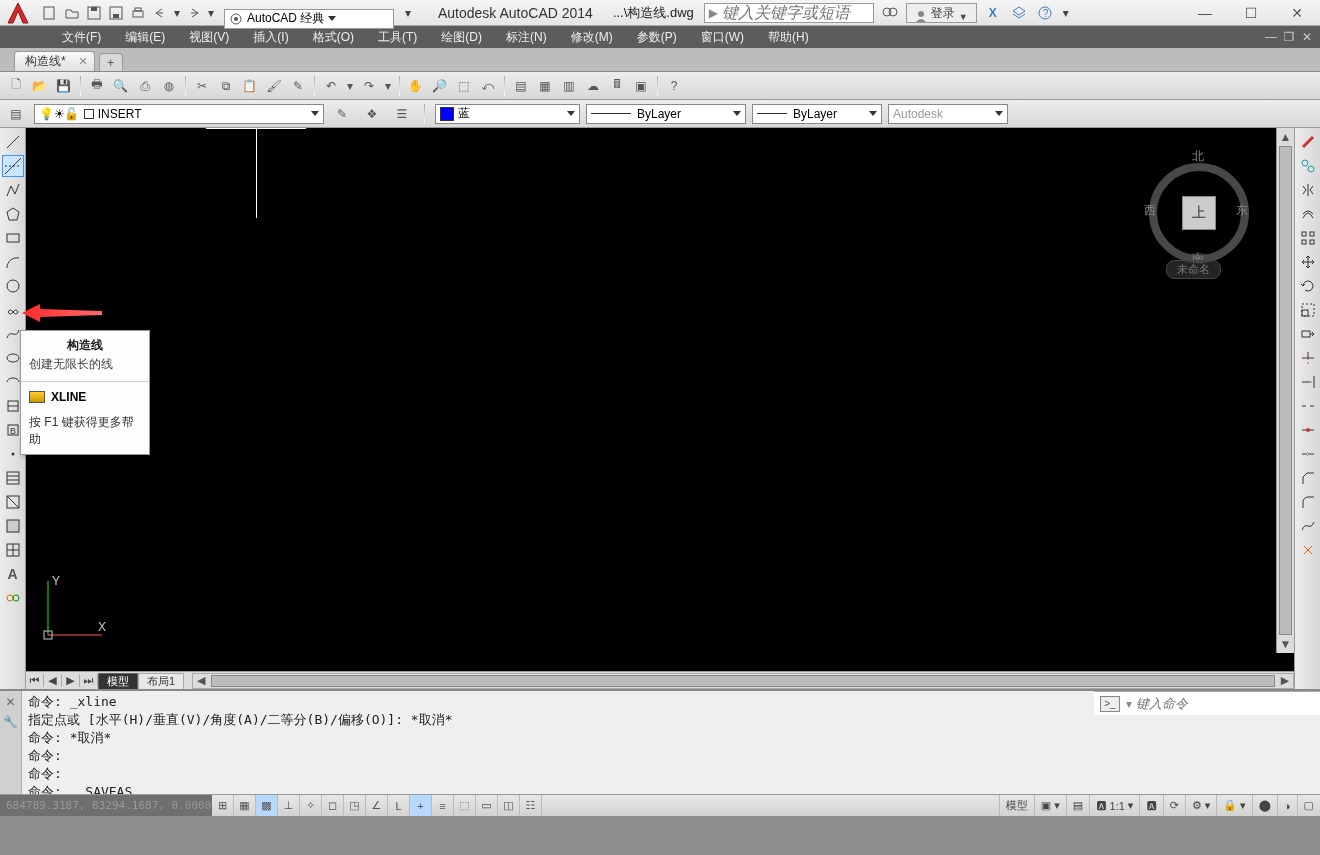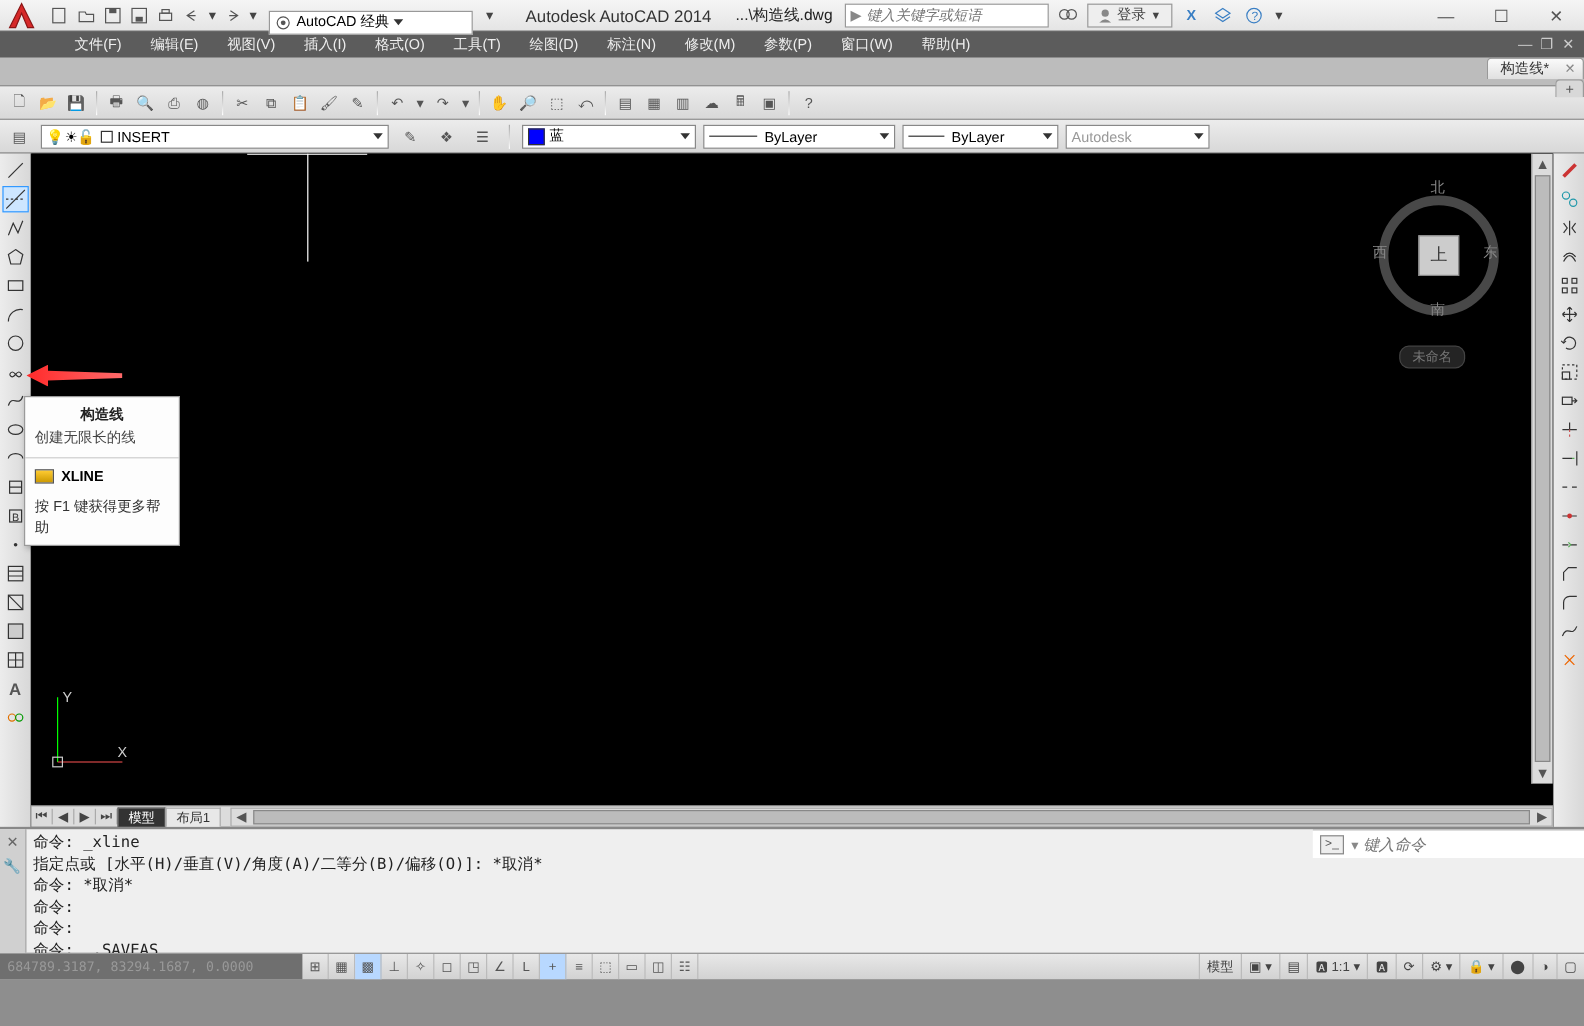--- a/index.html
+++ b/index.html
@@ -7,32 +7,32 @@
 
 .titlebar { height: 26px; background: linear-gradient(#f5f5f5,#e5e5e5); display: flex; align-items: center; border-bottom: 1px solid #aaa; }
 .autocad-logo { width: 36px; height: 26px; display: flex; align-items: center; justify-content: center; }
 .qat { display:flex; align-items:center; gap:2px; padding:0 4px;}
 .qat-btn { width:20px; height:20px; display:flex; align-items:center; justify-content:center; border:1px solid transparent; border-radius:2px; color:#444;}
 .ws-dropdown { display:flex; align-items:center; height:20px; border:1px solid #999; background:#fff; padding:0 4px; margin:0 4px; gap:4px;}
 .ws-dropdown .arrow { border-left:4px solid transparent; border-right:4px solid transparent; border-top:5px solid #333;}
 .title-app { flex:0 0 auto; padding:0 20px; font-size:14px; color:#333;}
 .title-doc { flex:0 0 auto; font-size:13px; color:#222;}
 .search-box { margin-left:10px; height:20px; width:170px; border:1px solid #999; background:#fff; display:flex; align-items:center; padding:0 4px;}
-.search-box input { border:none; outline:none; width:100%; font-style:italic; color:#888; font-size:12px;}
+.search-box input { border:none; outline:none; width:100%; font-style:italic; color:#888; font-size:16px;}
 .titlebar .help-btns { display:flex; align-items:center; gap:6px; margin-left:6px;}
-.login-btn { height:20px; padding:0 8px; border:1px solid #999; background:#eee; display:flex; align-items:center; gap:4px; color:#444;}
+.login-btn { height:20px; padding:0 8px; border:1px solid #999; background:#eee; display:flex; align-items:flex-end; gap:4px; color:#444;}
 .window-controls { margin-left:auto; display:flex;}
 .window-controls div { width:46px; height:26px; display:flex; align-items:center; justify-content:center; color:#555; font-size:14px;}
 
 .menubar { height: 22px; background:#5c5c5c; display:flex; align-items:center; padding-left:50px; color:#eee; font-size:12px;}
 .menubar .mitem { padding:12px 12px; line-height:22px;}
 .mdi-controls { margin-left:auto; display:flex; padding-right:4px;}
 .mdi-controls span { width:18px; text-align:center; color:#ccc; cursor:default;}
 
-.tabbar { height:24px; background:#bcbcbc; display:flex; align-items:flex-end; padding-left:14px; border-bottom:1px solid #888;flex-direction:column;}
+.tabbar { height:24px; background:#bcbcbc; display:flex; align-items:flex-end; padding-left:14px; border-bottom:1px solid #888;}
 .doc-tab { height:20px; background:linear-gradient(#fafafa,#e0e0e0); border:1px solid #999; border-bottom:none; border-radius:4px 4px 0 0; padding:0 28px 0 10px; display:flex; align-items:center; position:relative; font-size:12px; color:#333;}
 .doc-tab .close-x { position:absolute; right:6px; color:#888; font-size:11px;}
 .new-tab { width:24px; height:18px; margin-left:4px; border:1px solid #999; border-bottom:none; border-radius:4px 4px 0 0; background:#d8d8d8; display:flex; align-items:center; justify-content:center; color:#555;}
 
 .toolbar { height: 28px; background: linear-gradient(#ececec,#d8d8d8); border-bottom:1px solid #999; display:flex; align-items:center; padding:0 4px;}
 .toolbar .tseg { display:flex; align-items:center; height:100%;}
 .tbtn { width:22px; height:22px; display:flex; align-items:center; justify-content:center; color:#555; border:1px solid transparent; margin:0 1px;}
 .tsep { width:1px; height:20px; background:linear-gradient(#aaa,#fff); margin:0 4px;}
 
 .layer-bar { height:28px; background: linear-gradient(#ececec,#d8d8d8); border-bottom:1px solid #999; display:flex; align-items:center; padding:0 4px; gap:6px;}
@@ -53,21 +53,21 @@
 .crosshair-v { position:absolute; width:1px; height:90px; background:#fff; left:230px; top:0;}
 .crosshair-h { position:absolute; height:1px; width:100px; background:#fff; left:180px; top:0;}
 .ucs-icon { position:absolute; left:14px; bottom:28px; color:#fff; font-size:11px;}
 .viewcube-wrap { position:absolute; right:40px; top:20px; width:110px; height:130px; color:#888; font-size:12px;}
 .vc-ring { width:100px; height:100px; border:8px solid rgba(120,120,120,0.6); border-radius:50%; position:absolute; left:5px; top:15px;}
 .vc-face { position:absolute; left:38px; top:48px; width:34px; height:34px; background:#ccc; border:1px solid #888; display:flex; align-items:center; justify-content:center; font-size:14px; color:#333;}
 .vc-n { position:absolute; left:48px; top:0;}
 .vc-s { position:absolute; left:48px; top:102px;}
 .vc-w { position:absolute; left:0px; top:54px;}
 .vc-e { position:absolute; left:92px; top:54px;}
-.vc-name { position:absolute; top:140px; left:22px; font-size:11px; color:#777; background:rgba(60,60,60,0.6); border:1px solid #444; border-radius:8px; padding:1px 10px;}
+.vc-name { position:absolute; top:112px; left:22px; font-size:11px; color:#777; background:rgba(60,60,60,0.6); border:1px solid #444; border-radius:8px; padding:1px 10px;}
 .canvas-scroll-v { position:absolute; right:0; top:0; bottom:18px; width:18px; background:#dcdcdc; border-left:1px solid #999;}
 .canvas-scroll-v .thumb { position:absolute; top:18px; bottom:18px; left:2px; right:2px; background:#bcbcbc; border:1px solid #888;}
 .canvas-scroll-v .arr { position:absolute; left:0; right:0; height:18px; display:flex; align-items:center; justify-content:center; color:#555;}
 .canvas-scroll-v .arr.up{top:0;} .canvas-scroll-v .arr.down{bottom:0;}
 
 .layout-tabs { height:18px; background:#dcdcdc; border-top:1px solid #999; display:flex; align-items:center; font-size:11px;}
 .lt-nav { display:flex;}
 .lt-nav div { width:18px; text-align:center; border-right:1px solid #aaa; color:#444;}
 .lt-tab { height:16px; padding:0 8px; background:#333; color:#fff; border:1px solid #666; border-bottom:none; display:flex; align-items:center;}
 .lt-tab.inactive { background:#e8e8e8; color:#333; border-color:#aaa;}
@@ -87,21 +87,21 @@
 .tooltip .tt-help { padding:4px 8px 6px 8px; color:#333;}
 
 .cmd-panel { height:105px; background:#efefef; border-top:2px solid #888; display:flex;}
 .cmd-left { width:22px; background:#d0d0d0; border-right:1px solid #aaa; display:flex; flex-direction:column; align-items:center; justify-content:flex-start; padding-top:4px; gap:6px; color:#666;}
 .cmd-text { flex:1; overflow:auto; padding:2px 6px; font-family:"Consolas","SimSun",monospace; font-size:13px; color:#222; white-space:pre-wrap;}
 .cmd-input-row { height:24px; background:#fff; border-top:1px solid #aaa; display:flex; align-items:center; padding:0 6px;}
 .cmd-input-row .prompt-ic { width:20px; height:16px; border:1px solid #888; margin-right:6px; display:flex; align-items:center; justify-content:center; font-size:10px; color:#555; background:#eee;}
 .cmd-input-row input { flex:1; border:none; outline:none; font-style:italic; color:#888; font-size:13px;}
 
 .statusbar { height:22px; background: linear-gradient(#e8e8e8,#d2d2d2); border-top:1px solid #999; display:flex; align-items:center; font-size:11px; color:#666;}
-.sb-coords { width:252px; padding-left:6px; color:#999; background:#6f6f6f; height:100%; display:flex; align-items:center; font-family:Consolas,monospace;}
+.sb-coords { width:212px; padding-left:6px; color:#999; background:#6f6f6f; height:100%; display:flex; align-items:center; font-family:Consolas,monospace;}
 .sb-toggles { display:flex; height:100%;}
 .sb-btn { width:22px; height:100%; display:flex; align-items:center; justify-content:center; border-right:1px solid #bbb; color:#555;}
 .sb-btn.on { background:#b8d8ff;}
 .sb-right { margin-left:auto; display:flex; align-items:center; height:100%;}
 .sb-rbtn { height:100%; padding:0 6px; display:flex; align-items:center; border-left:1px solid #bbb; color:#444; gap:3px;}
 
 svg { display:block;}
 </style>
 </head>
 <body>

